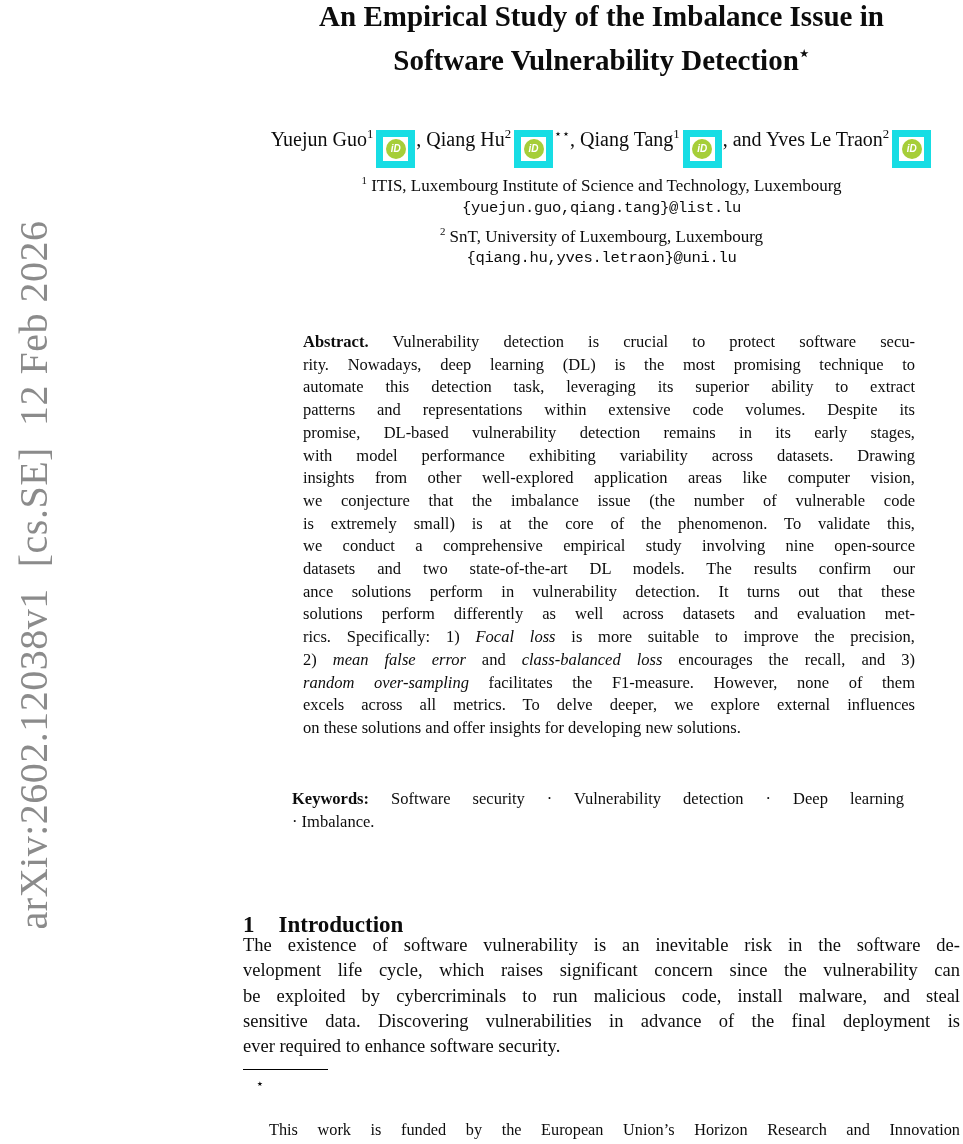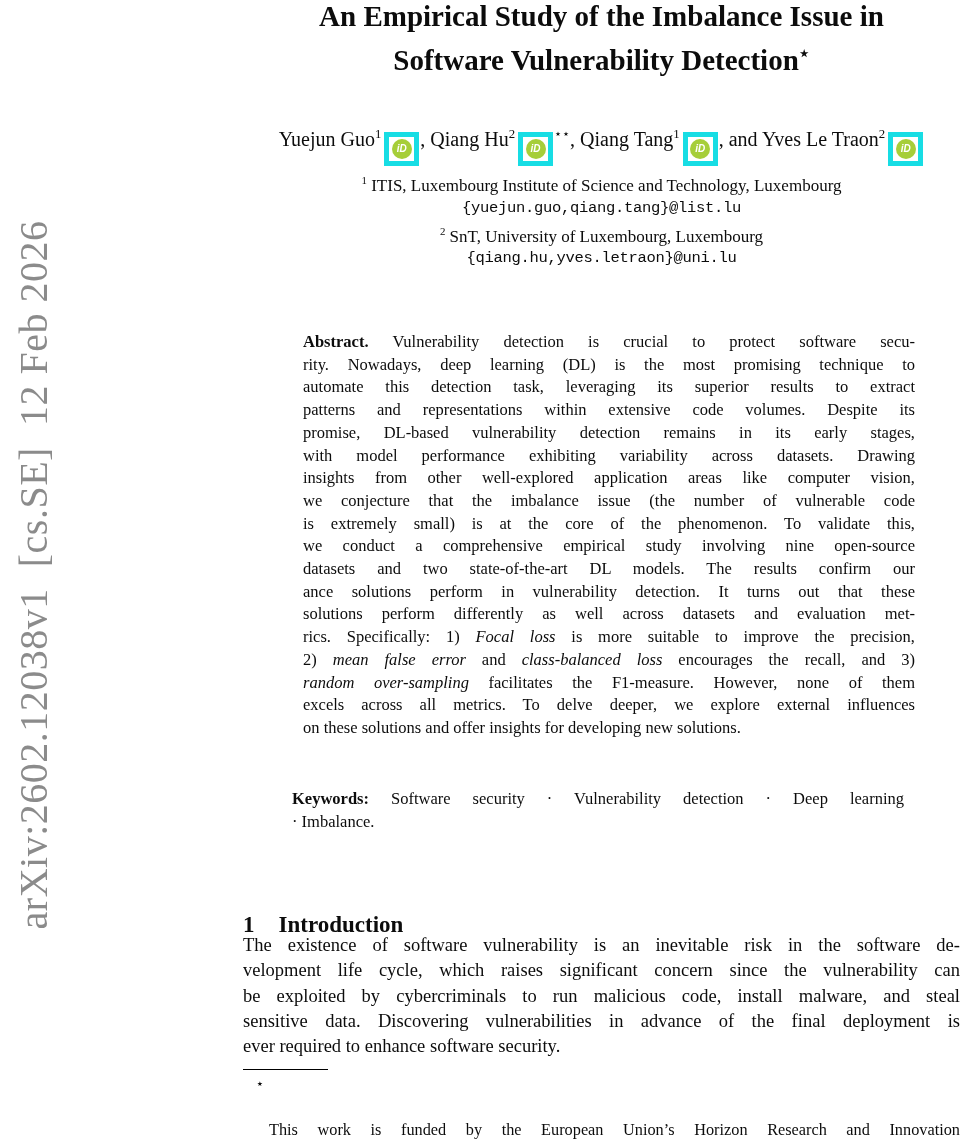--- a/index.html
+++ b/index.html
@@ -17,21 +17,21 @@
 
   .title{position:absolute;top:-2px;left:0;width:100%;text-align:center;
     font-size:29px;font-weight:bold;line-height:37px;}
   .title sup{font-size:60%;}
 
   .authors{position:absolute;top:115px;left:0;width:100%;text-align:center;
     font-size:20px;line-height:38px;white-space:nowrap;}
   .authors sup{font-size:64%;}
   .orcid-box{
     display:inline-flex;align-items:center;justify-content:center;
-    width:25px;height:24px;border:5px solid #fca5a5;background:#fff;
+    width:25px;height:24px;border:7px solid #fca5a5;background:#fff;
     vertical-align:-6px;margin:0 1px 0 3px;
   }
   .orcid-circle{
     display:inline-flex;align-items:center;justify-content:center;
     width:20px;height:20px;border-radius:50%;
     color:#fff;font-family:"Liberation Sans","DejaVu Sans",sans-serif;
     font-size:10px;font-weight:bold;font-style:italic;
   }
 
   .affiliations{position:absolute;top:169px;left:0;width:100%;text-align:center;}
@@ -89,21 +89,21 @@
   <div class="affiliations" id="affiliations">
       <div class="aff-line"><sup>1</sup> ITIS, Luxembourg Institute of Science and Technology, Luxembourg</div>
       <div class="aff-email">{yuejun.guo,qiang.tang}@list.lu</div>
       <div class="aff-line"><sup>2</sup> SnT, University of Luxembourg, Luxembourg</div>
       <div class="aff-email">{qiang.hu,yves.letraon}@uni.lu</div>
     </div>
 
   <div class="abstract">
       <div class="jline"><b>Abstract.</b> Vulnerability detection is crucial to protect software secu-</div>
       <div class="jline">rity. Nowadays, deep learning (DL) is the most promising technique to</div>
-      <div class="jline">automate this detection task, leveraging its superior results to extract</div>
+      <div class="jline">automate this detection task, leveraging its superior ability to extract</div>
       <div class="jline">patterns and representations within extensive code volumes. Despite its</div>
       <div class="jline">promise, DL-based vulnerability detection remains in its early stages,</div>
       <div class="jline">with model performance exhibiting variability across datasets. Drawing</div>
       <div class="jline">insights from other well-explored application areas like computer vision,</div>
       <div class="jline">we conjecture that the imbalance issue (the number of vulnerable code</div>
       <div class="jline">is extremely small) is at the core of the phenomenon. To validate this,</div>
       <div class="jline">we conduct a comprehensive empirical study involving nine open-source</div>
       <div class="jline">datasets and two state-of-the-art DL models. The results confirm our</div>
       <div class="jline">ance solutions perform in vulnerability detection. It turns out that these</div>
       <div class="jline">solutions perform differently as well across datasets and evaluation met-</div>

